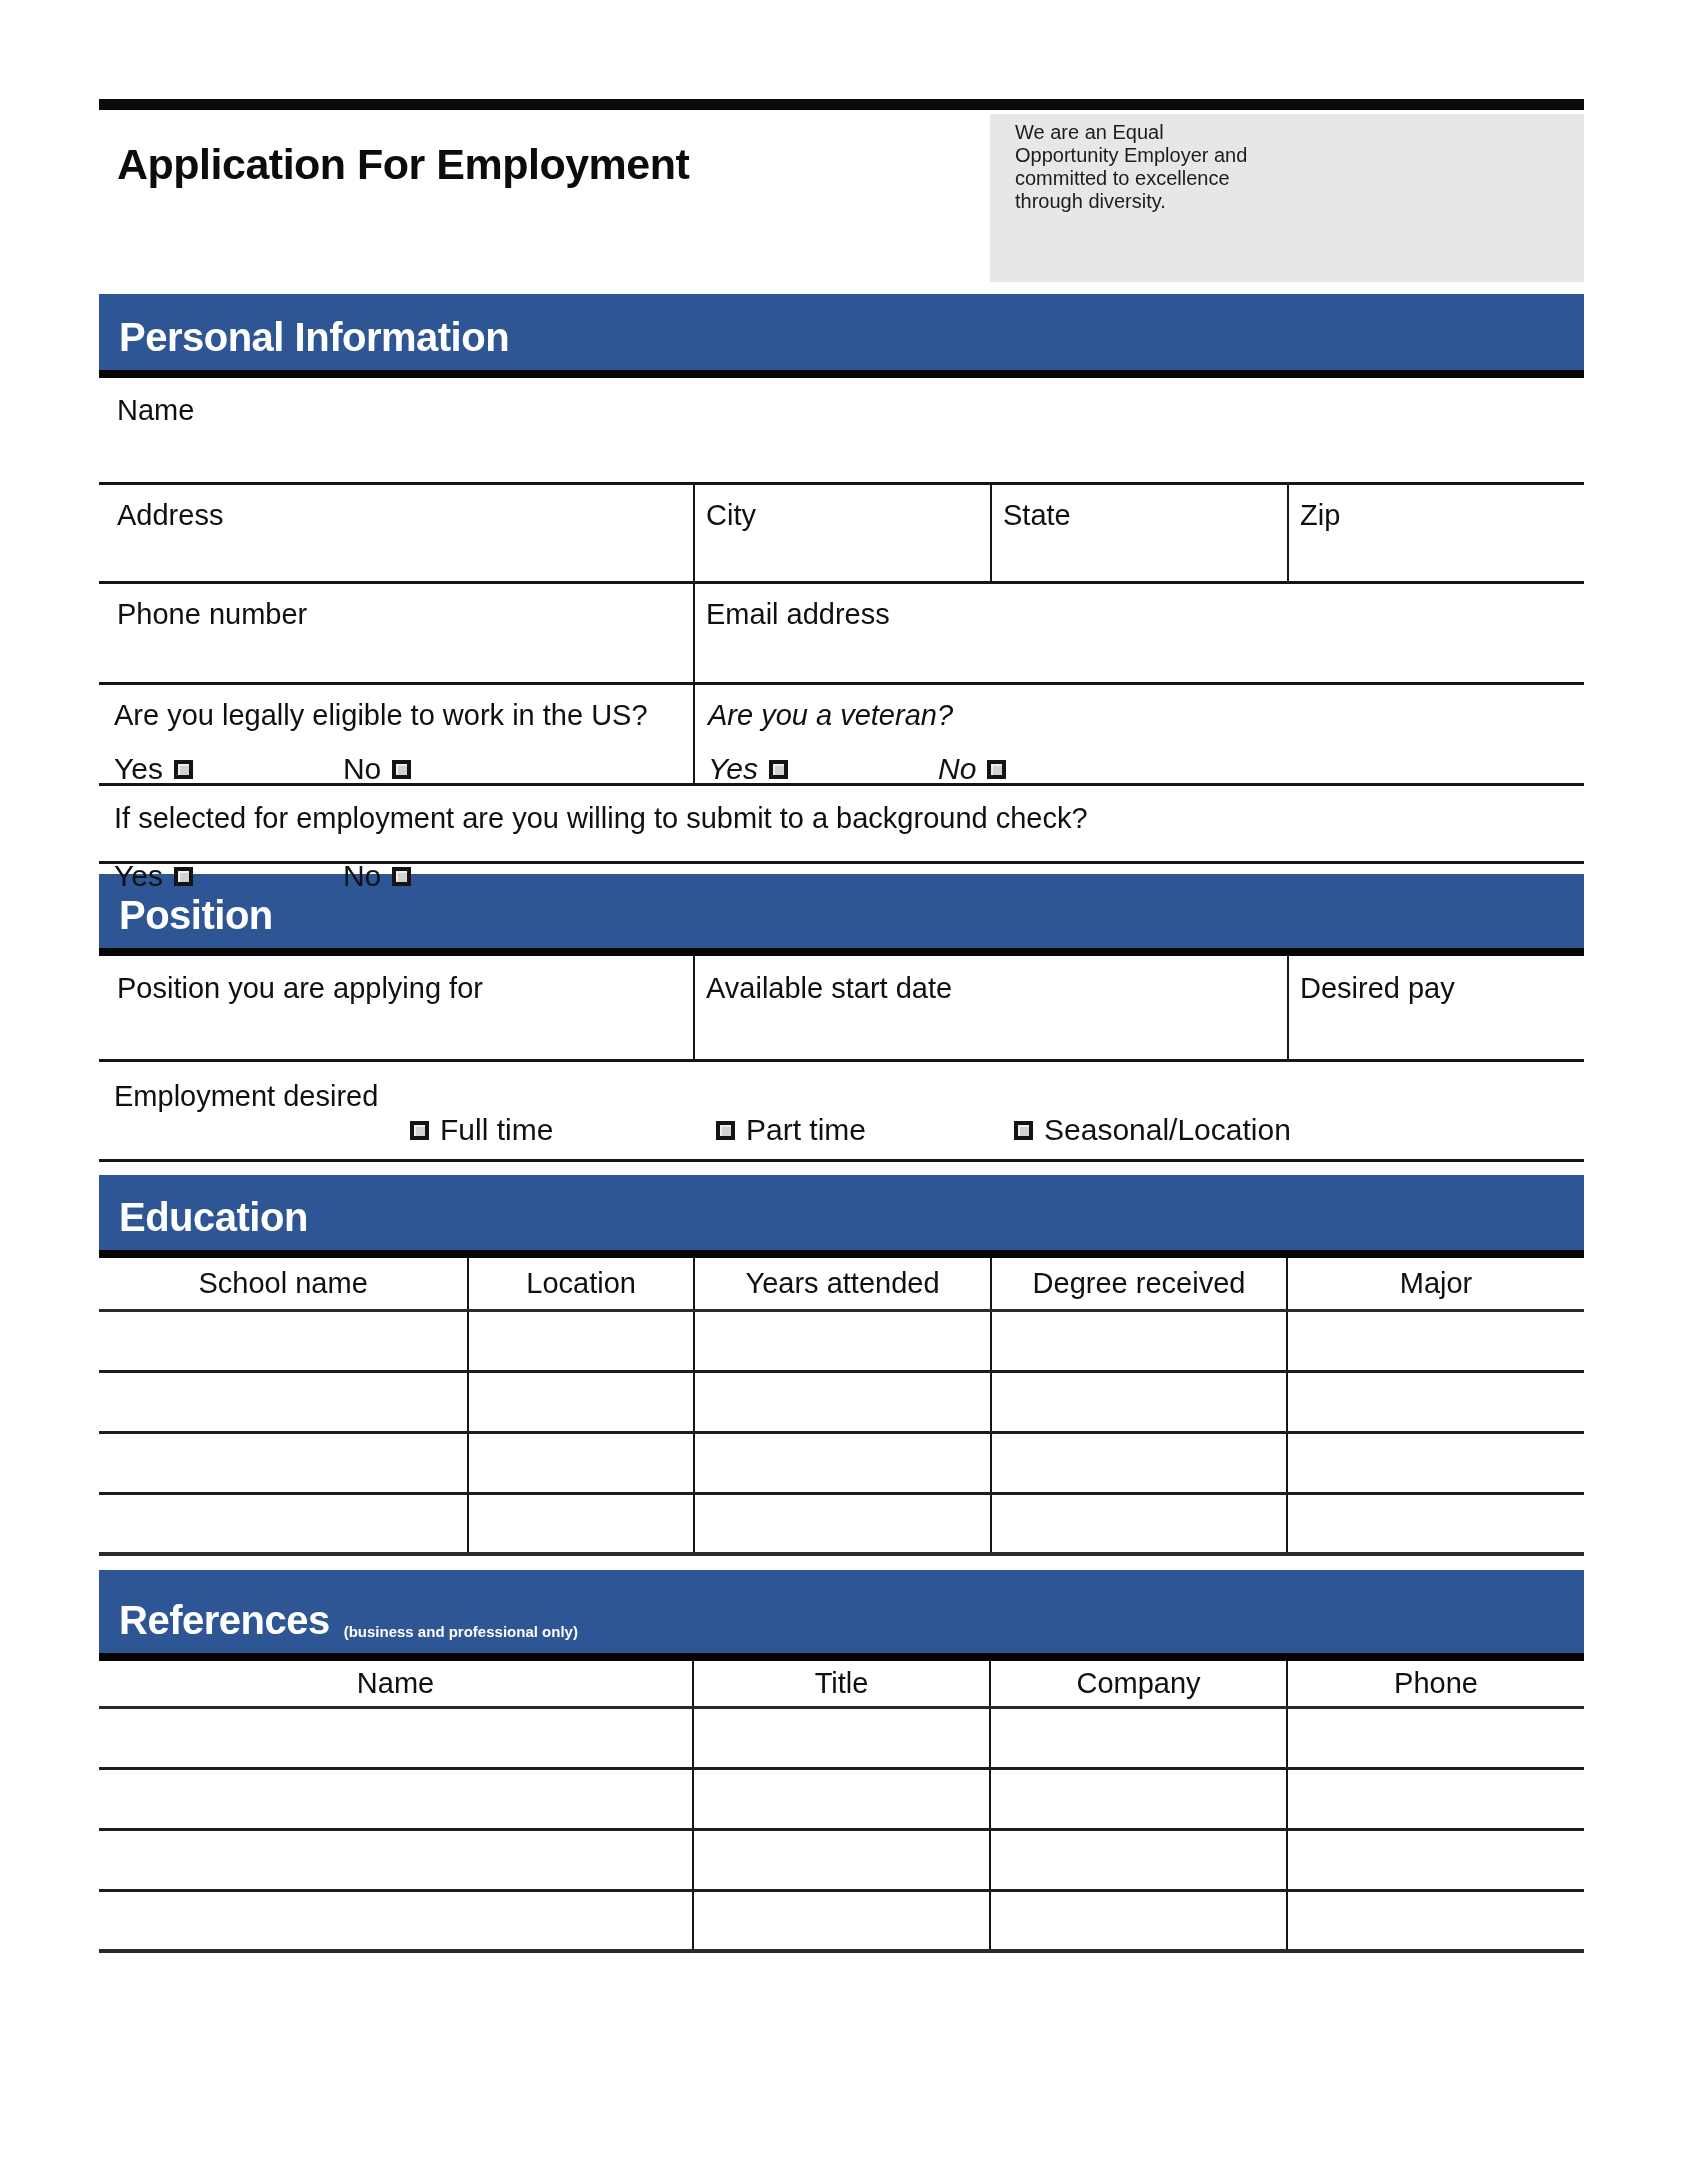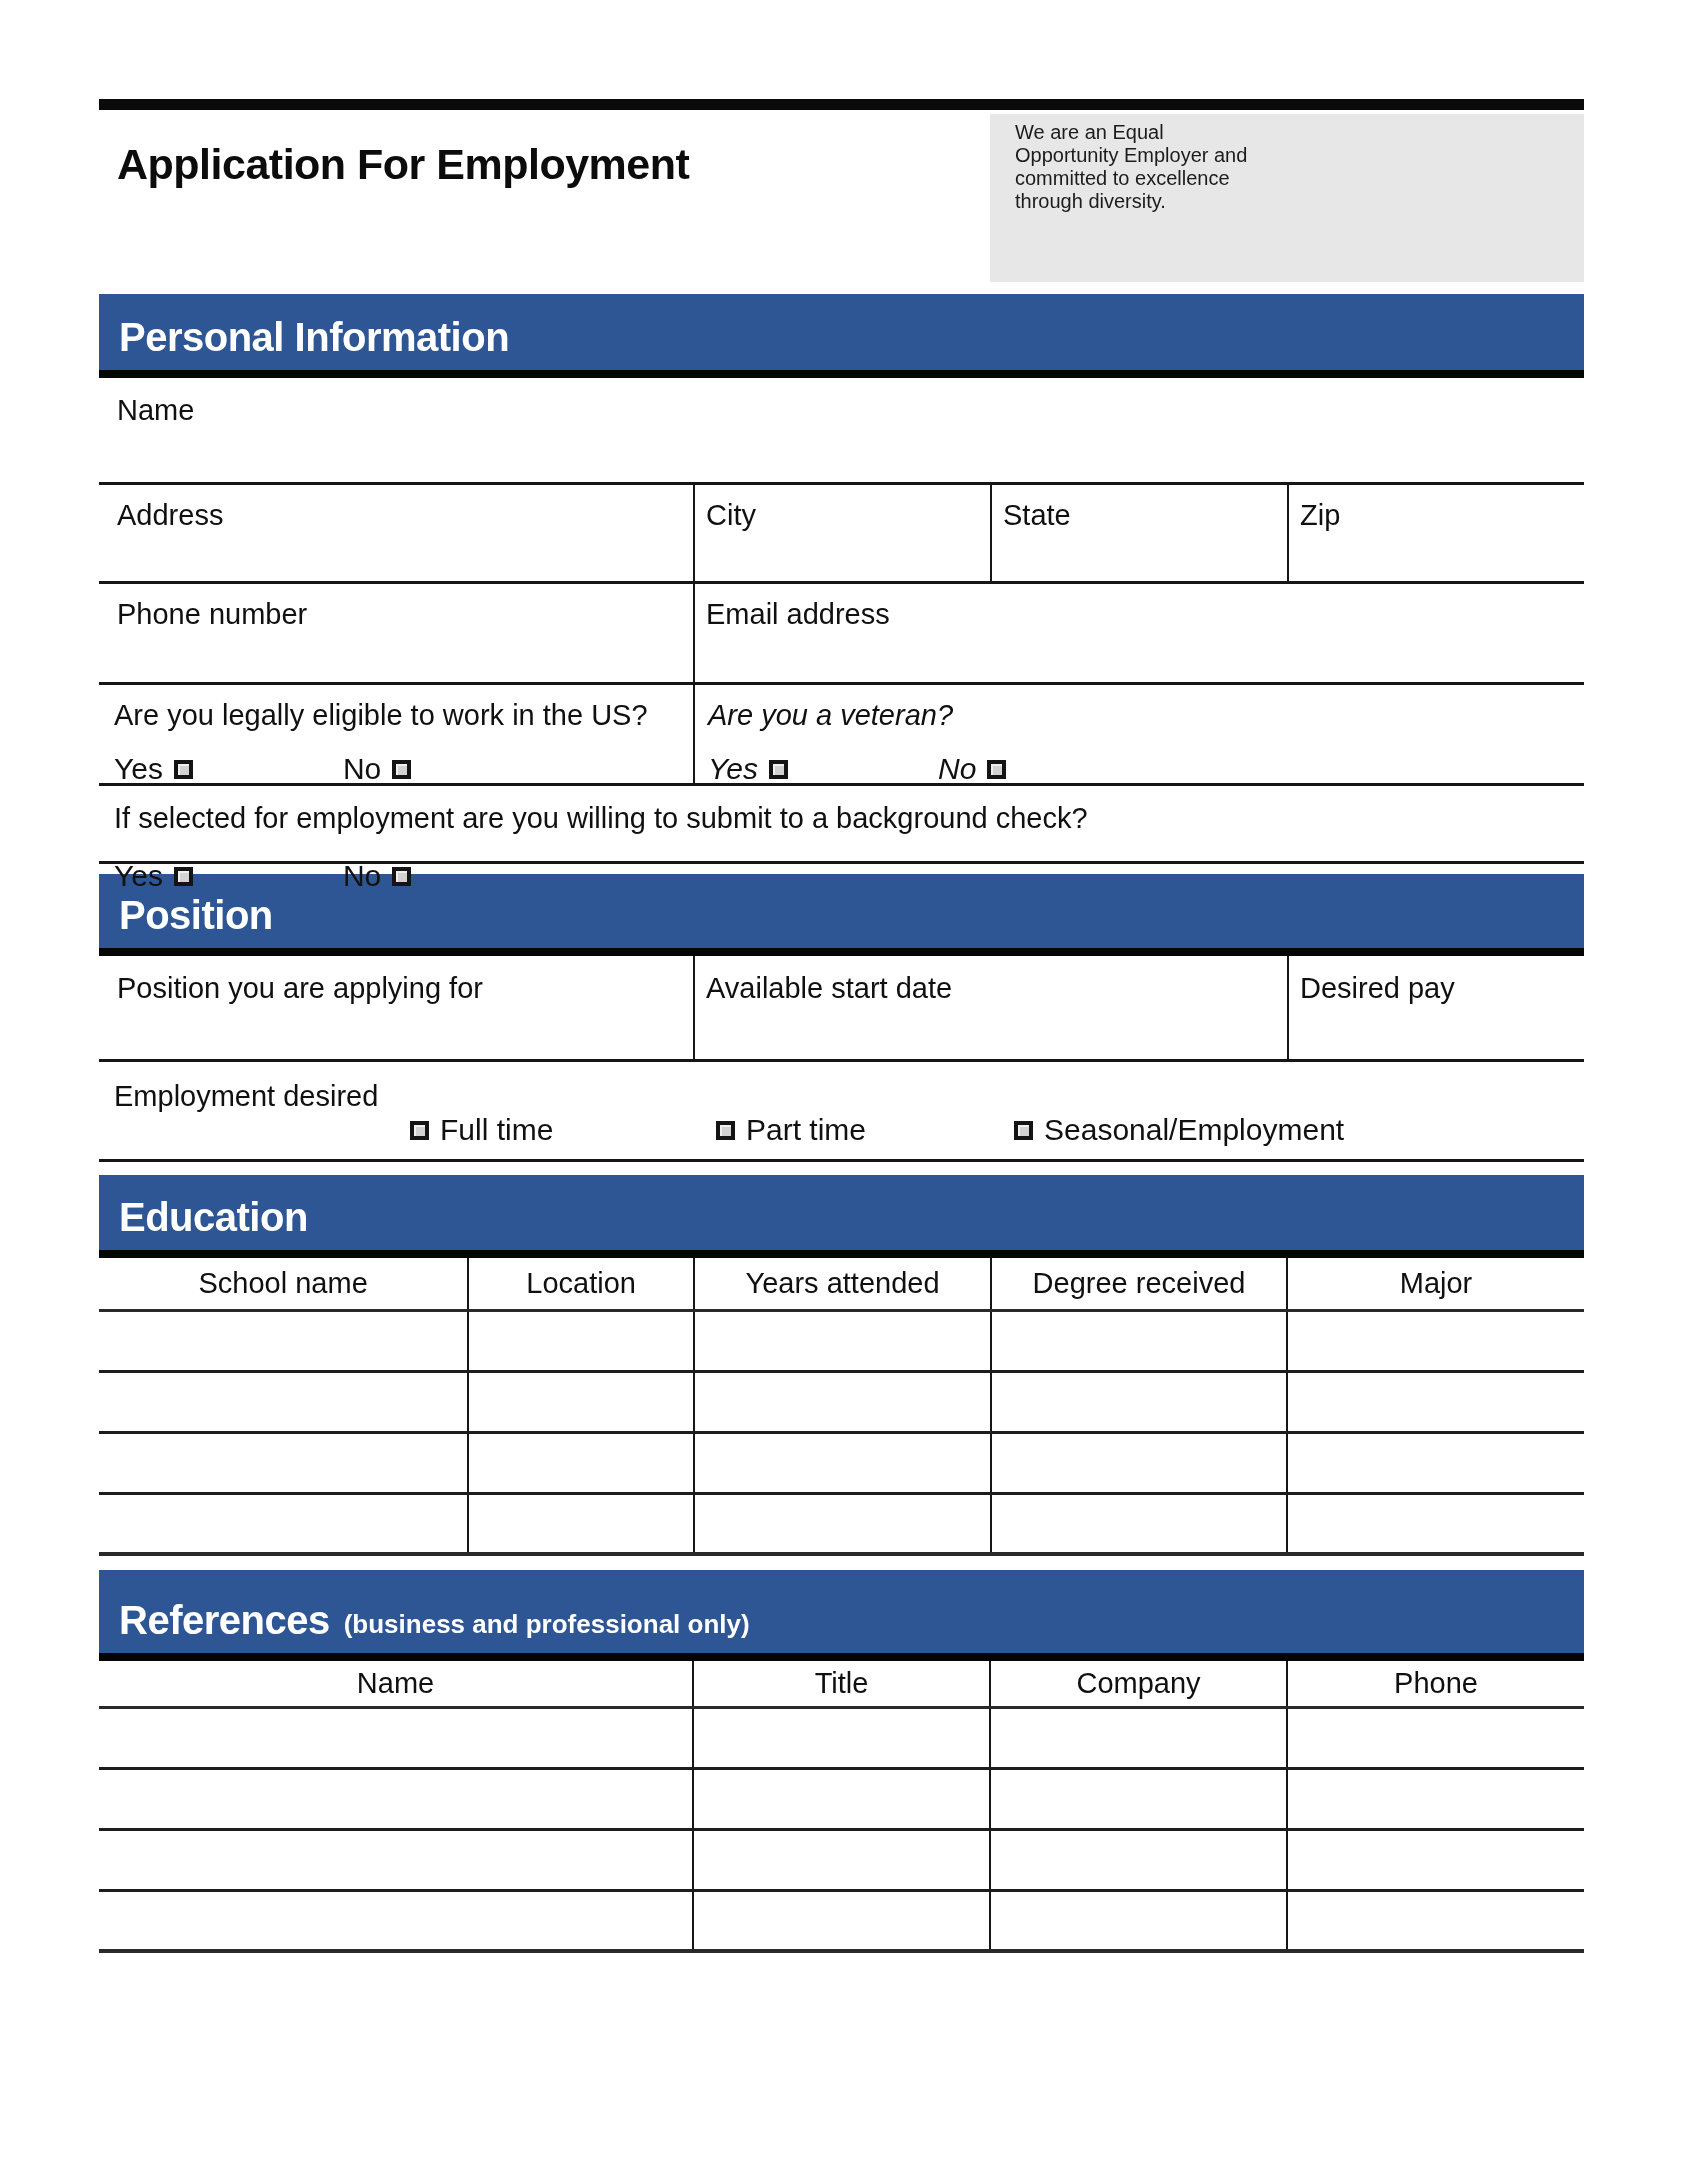--- a/index.html
+++ b/index.html
@@ -12,21 +12,21 @@
 
   .masthead { position:relative; height:170px; margin-top:2px; }
   .doc-title { position:absolute; left:18px; top:28px; font-size:43px; font-weight:bold; letter-spacing:-0.5px; color:#0c0c0c; }
   .notice-box { position:absolute; right:0; top:2px; width:594px; height:168px; background:#e7e7e7; }
   .notice-col { position:absolute; top:7px; font-size:20px; line-height:23px; color:#1c1c1c; white-space:pre-line; }
   .notice-col.eeo   { left:25px;  width:287px; }
   .notice-col.print { left:313px; width:275px; }
 
   .section-bar { background:#2e5694; color:#fff; display:flex; align-items:flex-end; padding:0 0 10px 20px; }
   .section-bar .big   { font-size:40px; font-weight:bold; letter-spacing:-0.5px; }
-  .section-bar .small { font-size:26px; font-weight:bold; margin-left:14px; padding-bottom:3px;margin-top:24px; }
+  .section-bar .small { font-size:15px; font-weight:bold; margin-left:14px; padding-bottom:3px;margin-top:24px; }
   .bar-underline { height:8px; background:#050505; }
   .bar-pi  { margin-top:12px; height:76px; }
   .bar-pos { margin-top:10px; height:74px; }
   .bar-edu { margin-top:13px; height:75px; }
   .bar-ref { margin-top:14px; height:83px; }
 
   .row { border-bottom:3px solid #161616; background:#fff; }
   .row .cell { border-left:2px solid #161616; }
   .row .cell:first-child { border-left:none; }
   .flabel { font-size:29px; color:#101010; }
@@ -174,21 +174,21 @@
       <span class="opt opt-full">
         <span class="cb"></span>
         <span>Full time</span>
       </span>
       <span class="opt opt-part">
         <span class="cb"></span>
         <span>Part time</span>
       </span>
       <span class="opt opt-seas">
         <span class="cb"></span>
-        <span>Seasonal/Employment</span>
+        <span>Seasonal/Location</span>
       </span>
     </div>
 
     <div class="section-bar bar-edu">
       <span class="big">Education</span>
     </div>
     <div class="bar-underline"></div>
 
     <table class="edu-table">
       <colgroup>

